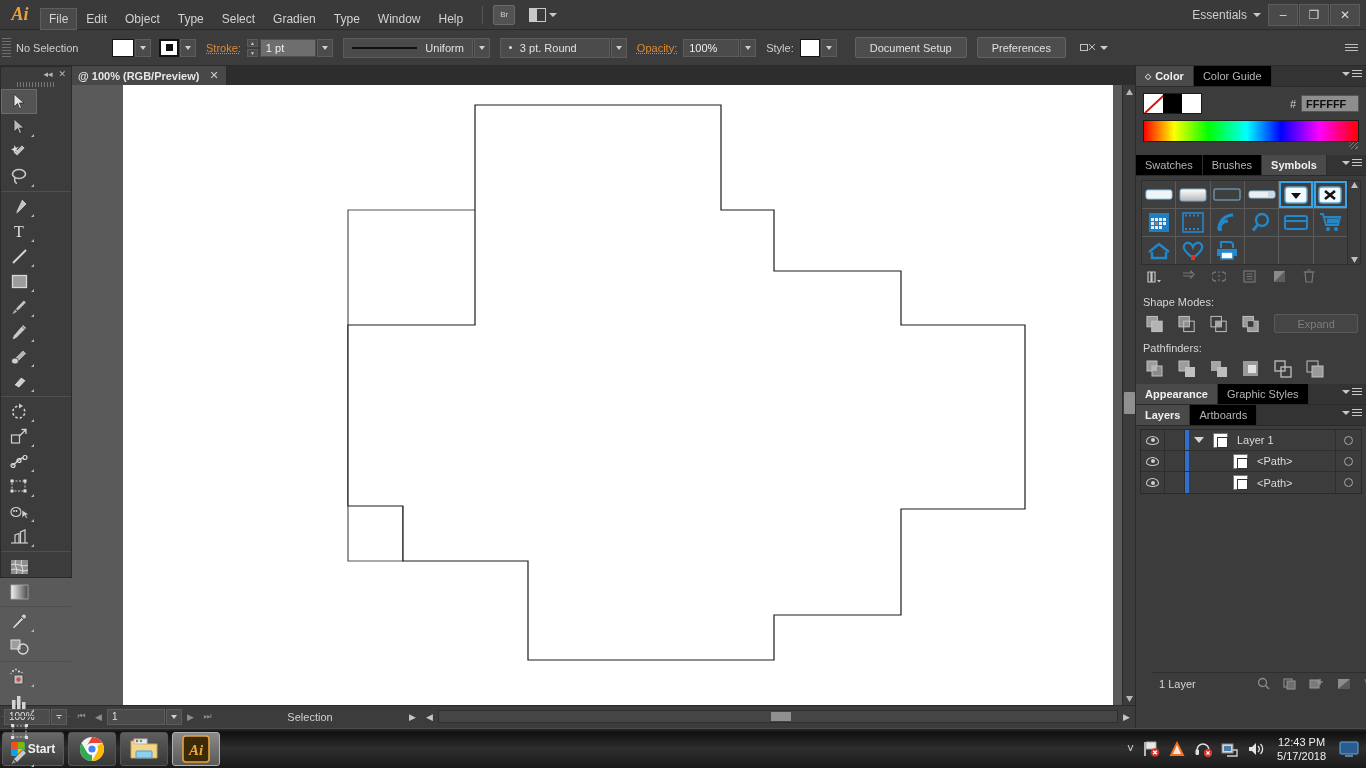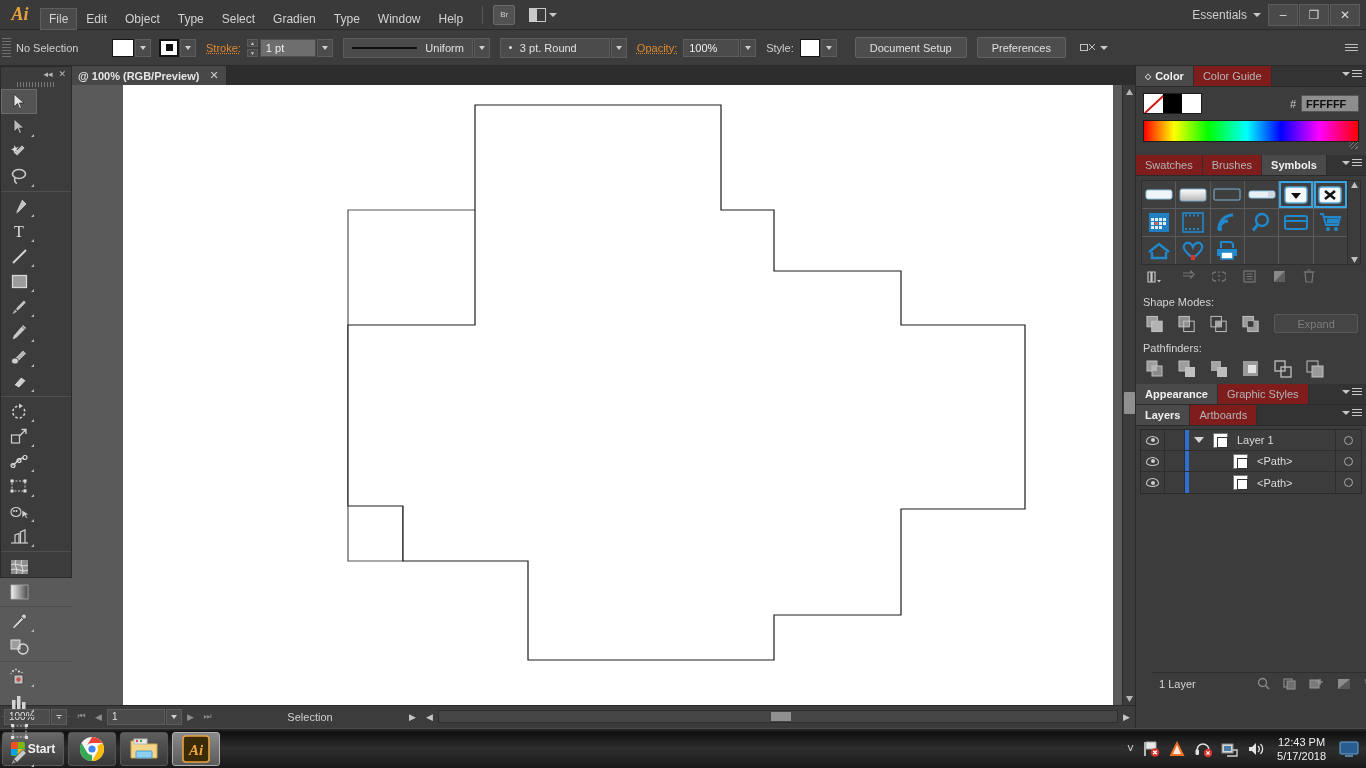--- a/index.html
+++ b/index.html
@@ -202,21 +202,21 @@
   .rightpanels {
     position: absolute; left: 1135px; top: 66px; width: 231px; height: 662px;
     background: #3c3c3c; border-left: 1px solid #2a2a2a;
   }
   .panel-tabs {
     display: flex; align-items: stretch; height: 21px; background: #333333;
     border-bottom: 1px solid #2a2a2a; position: relative;
   }
   .ptab {
     display: flex; align-items: center; padding: 0 9px; font-size: 11px; color: #b4b4b4;
-    background: #7f1d1d; border-right: 1px solid #2e2e2e;
+    background: #000000; border-right: 1px solid #2e2e2e;
   }
   .ptab.active { background: #4a4a4a; color: #f0f0f0; font-weight: bold; }
   .ptab .dia { margin-right: 4px; font-size: 8px; color: #d8d8d8; }
   .ptab-menu {
     position: absolute; right: 4px; top: 4px; display: flex; align-items: center; gap: 2px;
   }
   .ptab-menu .tri {
     width: 0; height: 0; border-left: 4px solid transparent; border-right: 4px solid transparent;
     border-top: 4px solid #c8c8c8;
   }

